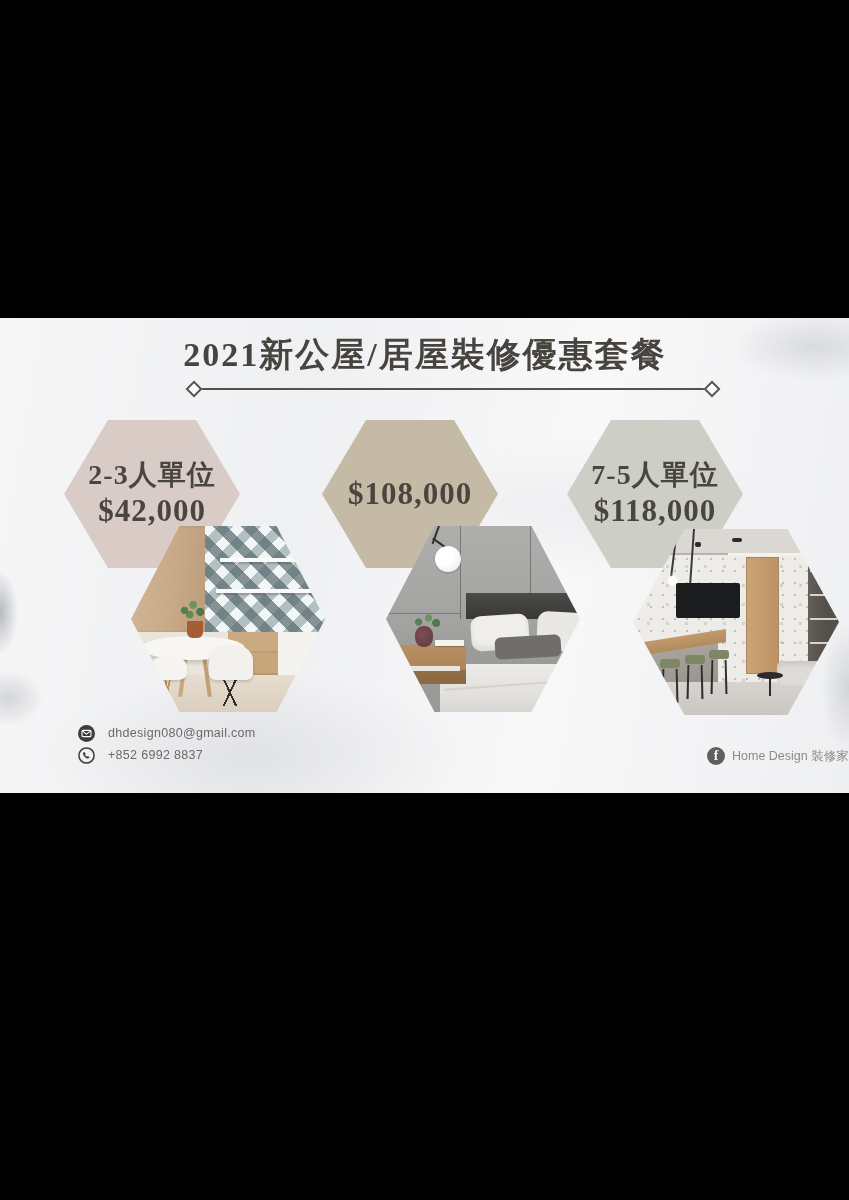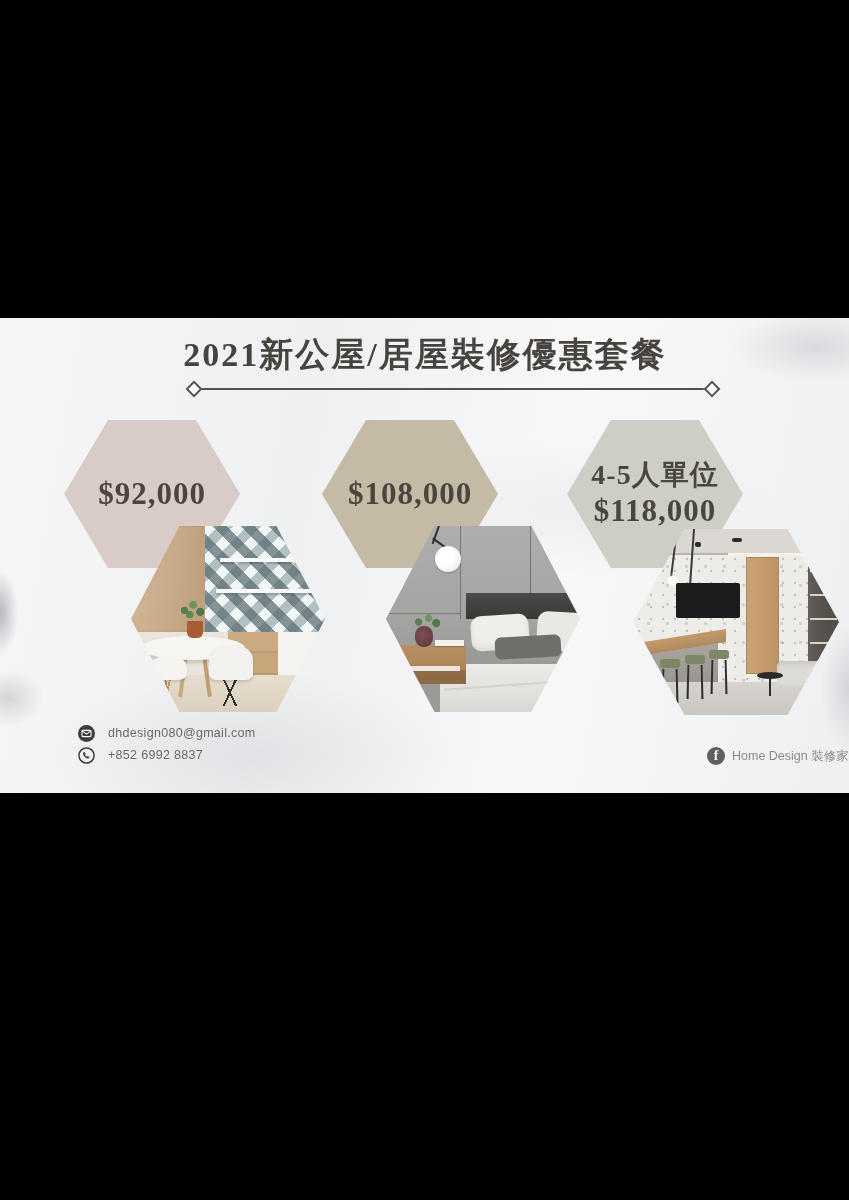--- a/index.html
+++ b/index.html
@@ -158,27 +158,28 @@
   <div class="poster">
     <div class="title">2021新公屋/居屋裝修優惠套餐</div>
 
     <div class="divider">
       <span class="diamond"></span>
       <span class="line"></span>
       <span class="diamond"></span>
     </div>
 
     <div class="hex price-hex p0" style="background: rgb(217, 203, 198);">
-      <div class="price">$92,000</div>
+      <div class="unit">2-3人單位</div>
+      <div class="price">$42,000</div>
     </div>
     <div class="hex price-hex p1" style="background: rgb(196, 186, 165);">
       <div class="price">$108,000</div>
     </div>
     <div class="hex price-hex p2" style="background: rgb(205, 206, 198);">
-      <div class="unit">4-5人單位</div>
+      <div class="unit">7-5人單位</div>
       <div class="price">$118,000</div>
     </div>
 
     <div class="hex photo-hex ph-a ph1">
       <div class="ly wood"></div>
       <div class="ly triwall"></div>
       <div class="ly shelf1"></div>
       <div class="ly shelf2"></div>
       <div class="ly cab"></div>
       <div class="ly drawers"></div>

